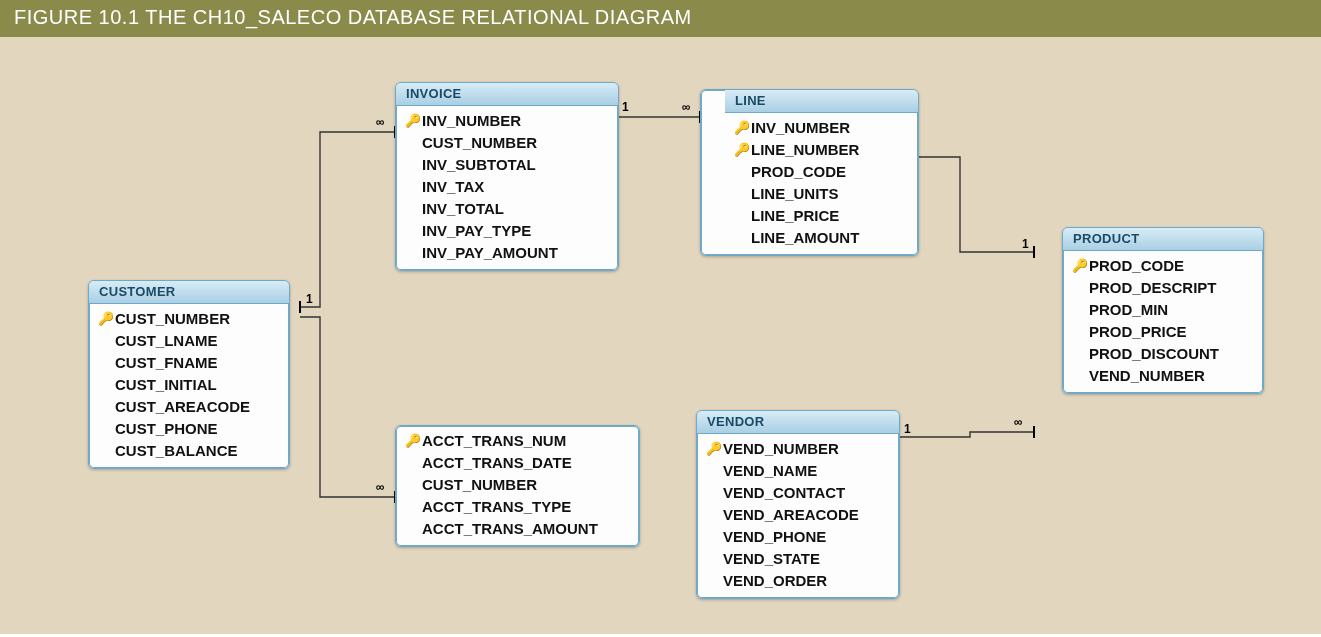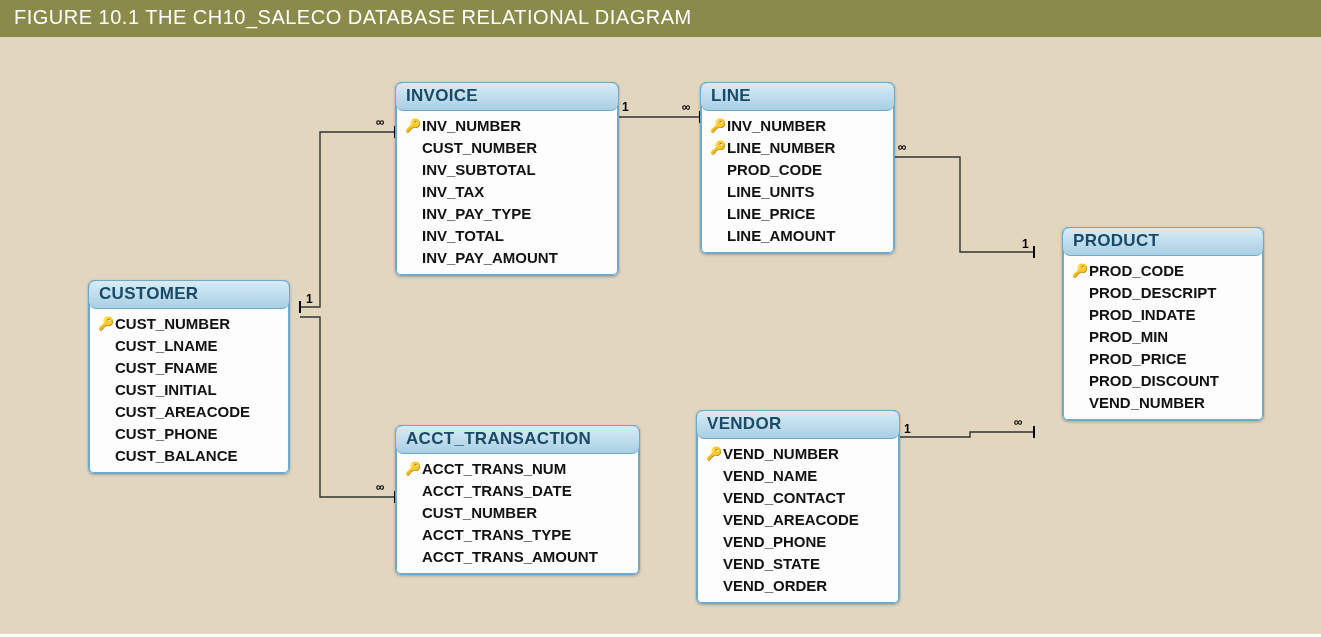--- a/index.html
+++ b/index.html
@@ -30,23 +30,22 @@
     box-shadow:0 0 0 1px #6fa9c9 inset, 0 1px 3px rgba(0,0,0,.25);
     overflow:hidden;
     font-size:15px;
   }
   .tbl .hdr{
     background:linear-gradient(#d7ecf6,#a9cfe4);
     border-bottom:1px solid #6fa9c9;
     color:#1a4a66;
     font-weight:600;
     padding:3px 10px 4px;
-    font-size:17px;
+    font-size:13px;
     letter-spacing:.3px;
-    border-radius:7px;
   }
   .tbl .body{
     padding:4px 6px 6px 6px;
   }
   .fld{
     display:flex;
     align-items:center;
     padding:1px 4px 1px 2px;
     line-height:20px;
     color:#111;
@@ -159,34 +158,34 @@
         <div class="fld">
           <span class="keycol"></span>
           <span>INV_SUBTOTAL</span>
         </div>
         <div class="fld">
           <span class="keycol"></span>
           <span>INV_TAX</span>
         </div>
         <div class="fld">
           <span class="keycol"></span>
+          <span>INV_TOTAL</span>
+        </div>
+        <div class="fld">
+          <span class="keycol"></span>
           <span>INV_PAY_TYPE</span>
         </div>
         <div class="fld">
           <span class="keycol"></span>
-          <span>INV_TOTAL</span>
-        </div>
-        <div class="fld">
-          <span class="keycol"></span>
           <span>INV_PAY_AMOUNT</span>
         </div>
       </div>
   </div>
 
-  <div class="tbl" id="tbl-line" style="left:700px;top:45px;width:193px;">
+  <div class="tbl" id="tbl-line" style="left:700px;top:52px;width:193px;padding-left:24px;">
     <div class="hdr">LINE</div>
     <div class="body">
         <div class="fld">
           <span class="keycol">🔑</span>
           <span>INV_NUMBER</span>
         </div>
         <div class="fld">
           <span class="keycol">🔑</span>
           <span>LINE_NUMBER</span>
         </div>
@@ -215,43 +214,38 @@
         <div class="fld">
           <span class="keycol">🔑</span>
           <span>PROD_CODE</span>
         </div>
         <div class="fld">
           <span class="keycol"></span>
           <span>PROD_DESCRIPT</span>
         </div>
         <div class="fld">
           <span class="keycol"></span>
-          <span>PROD_INDATE</span>
-        </div>
-        <div class="fld">
-          <span class="keycol"></span>
           <span>PROD_MIN</span>
         </div>
         <div class="fld">
           <span class="keycol"></span>
           <span>PROD_PRICE</span>
         </div>
         <div class="fld">
           <span class="keycol"></span>
           <span>PROD_DISCOUNT</span>
         </div>
         <div class="fld">
           <span class="keycol"></span>
           <span>VEND_NUMBER</span>
         </div>
       </div>
   </div>
 
   <div class="tbl" id="tbl-acct" style="left:395px;top:388px;width:243px;">
-    <div class="hdr">ACCT_TRANSACTION</div>
     <div class="body">
         <div class="fld">
           <span class="keycol">🔑</span>
           <span>ACCT_TRANS_NUM</span>
         </div>
         <div class="fld">
           <span class="keycol"></span>
           <span>ACCT_TRANS_DATE</span>
         </div>
         <div class="fld">

